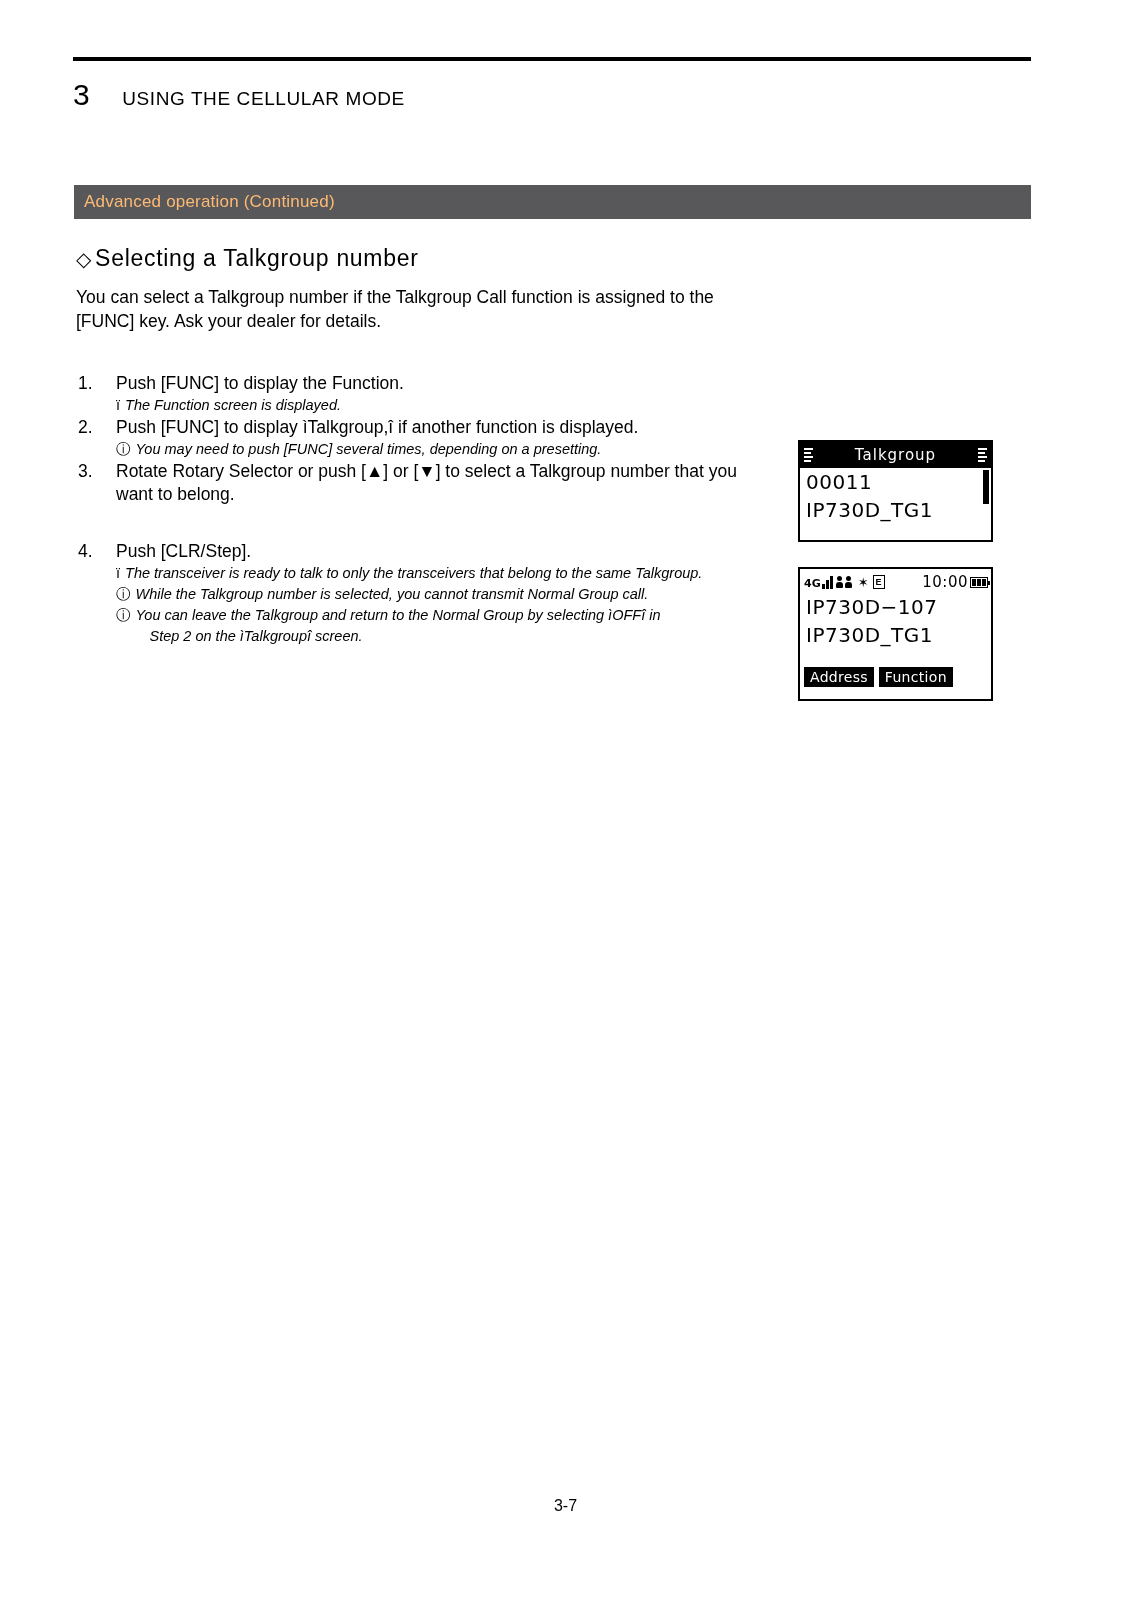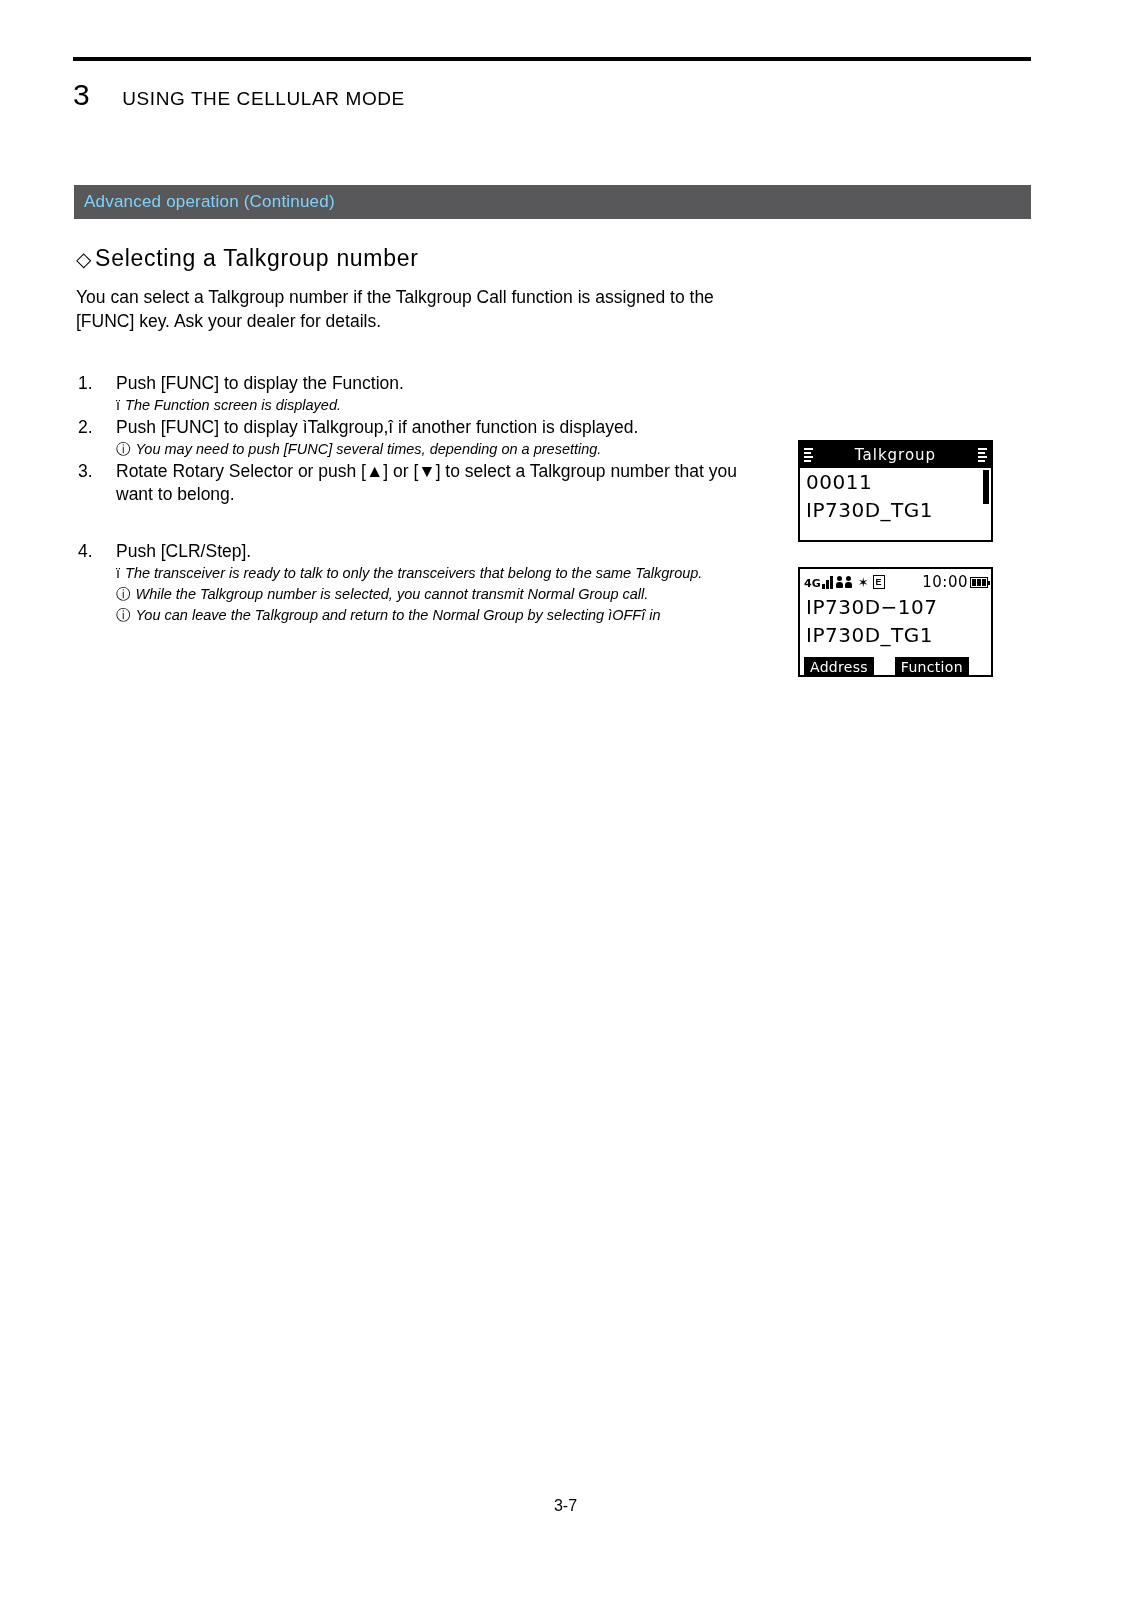--- a/index.html
+++ b/index.html
@@ -52,21 +52,21 @@
     position: absolute;
     left: 74px;
     top: 185px;
     width: 957px;
     height: 34px;
     background: #58585a;
     display: flex;
     align-items: center;
   }
   .section-bar-label {
-    color: #7dd3fc;
+    color: #fdba74;
     font-size: 17px;
     padding-left: 10px;
     letter-spacing: 0.2px;
   }
 
   
   .sub-heading {
     position: absolute;
     left: 76px;
     top: 245px;
@@ -145,21 +145,21 @@
     left: 798px;
     top: 440px;
     width: 195px;
     height: 102px;
     padding: 0;
   }
   .lcd-2 {
     left: 798px;
     top: 567px;
     width: 195px;
-    height: 110px;
+    height: 134px;
   }
 
   
   .lcd-titlebar {
     background: #000;
     color: #fff;
     height: 26px;
     display: flex;
     align-items: center;
     justify-content: space-between;
@@ -318,23 +318,23 @@
     position: absolute;
     right: -3px;
     top: 3px;
     width: 2px;
     height: 4px;
     background: #000;
   }
 
   .softkeys {
     display: flex;
-    gap: 21px;
+    gap: 5px;
     padding: 0 13px 3px 4px;
-    margin-top: 8px;
+    margin-top: 18px;
   }
   .softkey {
     background: #000;
     color: #fff;
     font-size: 14px;
     line-height: 18px;
     padding: 1px 6px;
     letter-spacing: 0.3px;
   }
 
@@ -404,21 +404,21 @@
     <div class="note">
       <span class="note-mark">ï</span>
       <span class="note-text">The transceiver is ready to talk to only the transceivers that belong to the same Talkgroup.</span>
     </div>
     <div class="note">
       <span class="note-mark circ">ⓘ</span>
       <span class="note-text">While the Talkgroup number is selected, you cannot transmit Normal Group call.</span>
     </div>
     <div class="note">
       <span class="note-mark circ">ⓘ</span>
-      <span class="note-text"><span>You can leave the Talkgroup and return to the Normal Group by selecting ìOFFî in</span></span>
+      <span class="note-text"><span>You can leave the Talkgroup and return to the Normal Group by selecting ìOFFî in</span><span class="cont">Step 2 on the ìTalkgroupî screen.</span></span>
     </div>
 
   </div>
 
   <div class="lcd lcd-1">
     <div class="lcd-titlebar">
       <span class="bars-icon">
           <i></i>
           <i></i>
           <i></i>

